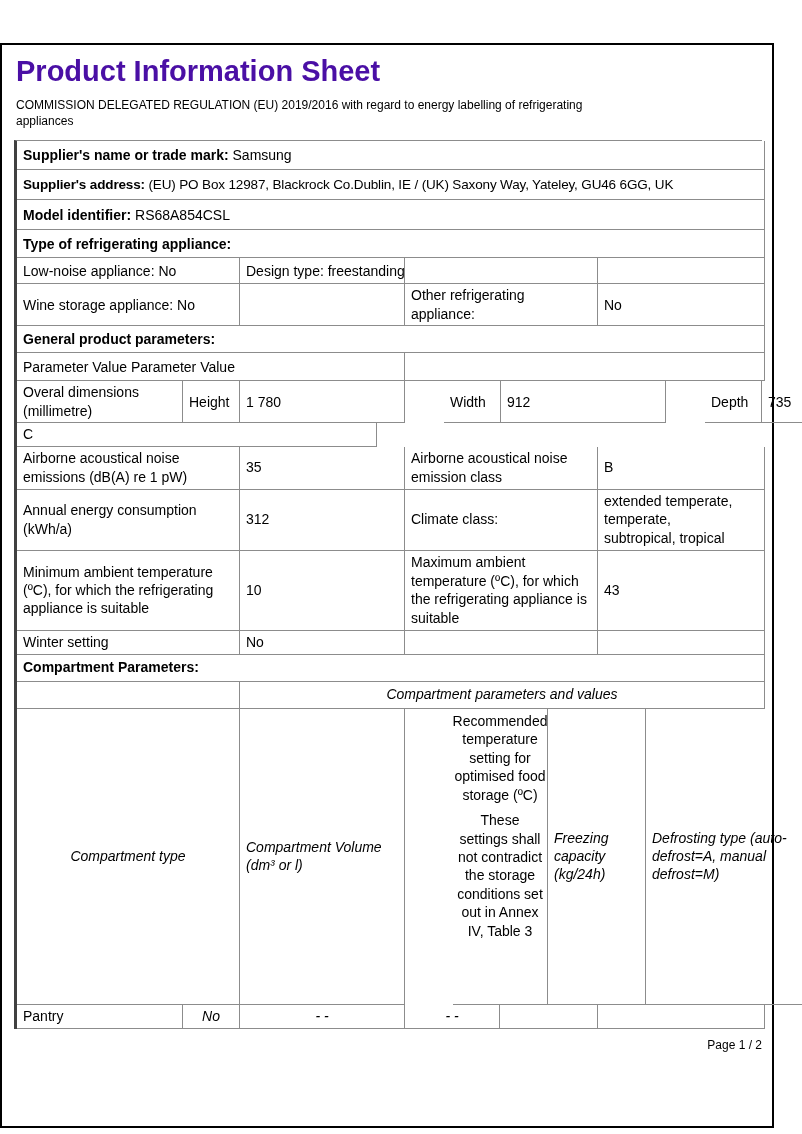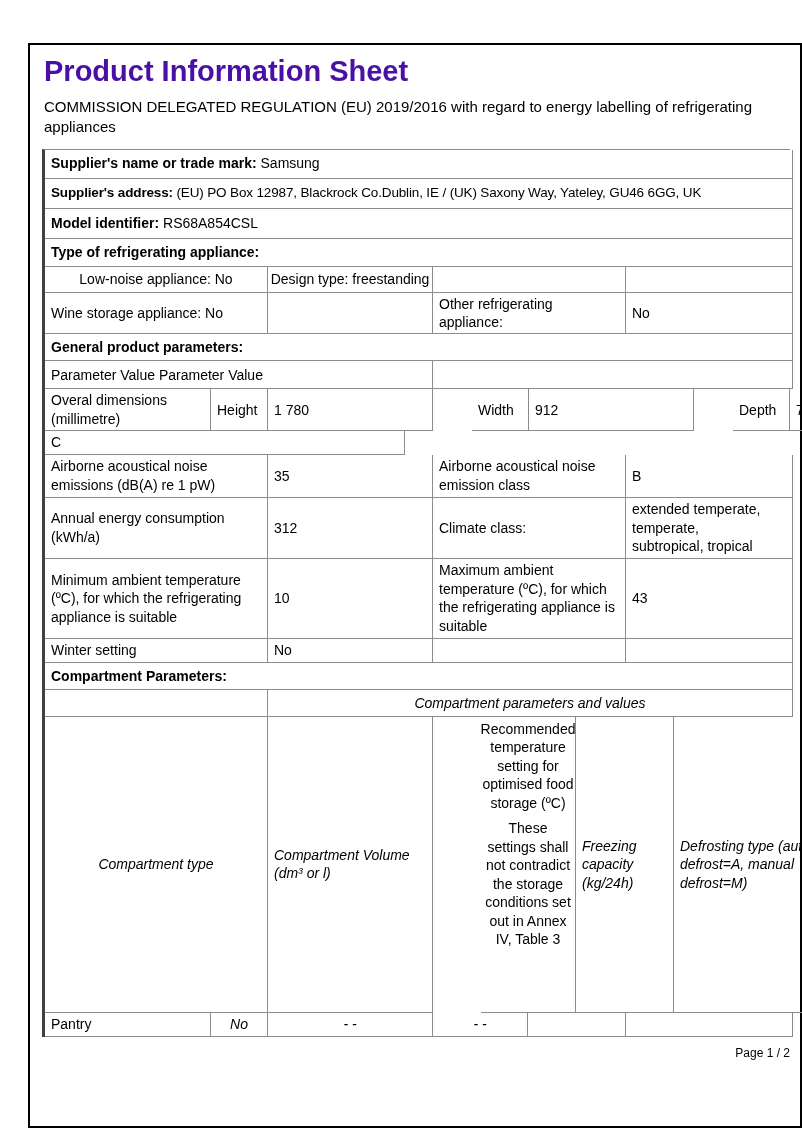--- a/index.html
+++ b/index.html
@@ -1,41 +1,41 @@
 <!DOCTYPE html>
 <html><head>
 <meta charset="utf-8">
 <style>
   * { margin:0; padding:0; box-sizing:border-box; }
   html,body { width:802px; height:1134px; }
   body { background:#ffffff; font-family:"Liberation Sans", sans-serif; color:#000; position:relative; overflow:hidden; }
 
-  .page { position:absolute; left:28px; top:43px; width:774px; height:1085px;
+  .page { position:absolute; left:0; top:43px; width:774px; height:1085px;
           border:2px solid #000; background:#fff; padding:8px 12px 0 12px; }
 
   .title { color:#4a0fa5; font-size:29px; font-weight:bold; margin:2px 0 9px 2px; }
-  .reg { font-size:15px; line-height:1.35; margin:4px 0 11px 2px; white-space:pre-line; }
+  .reg { font-size:12px; line-height:1.35; margin:4px 0 11px 2px; white-space:pre-line; }
 
   .tbl { width:748px; border-top:1px solid #8c8c8c; border-left:3px solid #404040;
          font-size:14px; line-height:1.32; }
   .tr  { display:flex; }
   .td  { flex:0 0 auto; border-right:1px solid #8c8c8c; border-bottom:1px solid #8c8c8c;
          padding:2px 6px; display:flex; align-items:center; overflow:hidden; }
 
   .w-a{width:166px}.w-b{width:57px}.w-c{width:165px}.w-d{width:95px}.w-e{width:98px}.w-f{width:167px}
   .w-ab{width:223px}.w-abc{width:388px}.w-de{width:193px}.w-def{width:360px}.w-cdef{width:525px}.w-all{width:748px}
 
   .h22{min-height:22px}.h24{min-height:24px}.h26{min-height:26px}.h27{min-height:27px}
   .h28{min-height:28px}.h29{min-height:29px}.h30{min-height:30px}.h41{min-height:41px}
   .h43{min-height:43px}.h61{min-height:61px}.h80{min-height:80px}.h296{min-height:296px}
 
   .b { font-weight:bold; }
   .ctr { justify-content:center; text-align:left;font-style:italic; }
   .pre { white-space:pre-line; }
-  .nowrap { white-space:nowrap;justify-content:center; }
+  .nowrap { white-space:nowrap; }
   .addr { font-size:13.5px; letter-spacing:-0.15px; white-space:nowrap; }
   .mid { display:flex; flex-direction:row;gap:39px; }
   .fillc { flex:1 1 auto; text-align:center; }
   .col { flex-direction:column; text-align:center;margin-left:48px; }
   .tight { padding:3px 2px; }
   .note { margin-top:7px; }
   .footer { width:748px; text-align:right; font-size:12px; margin-top:9px; }
 </style>
 </head>
 <body>

